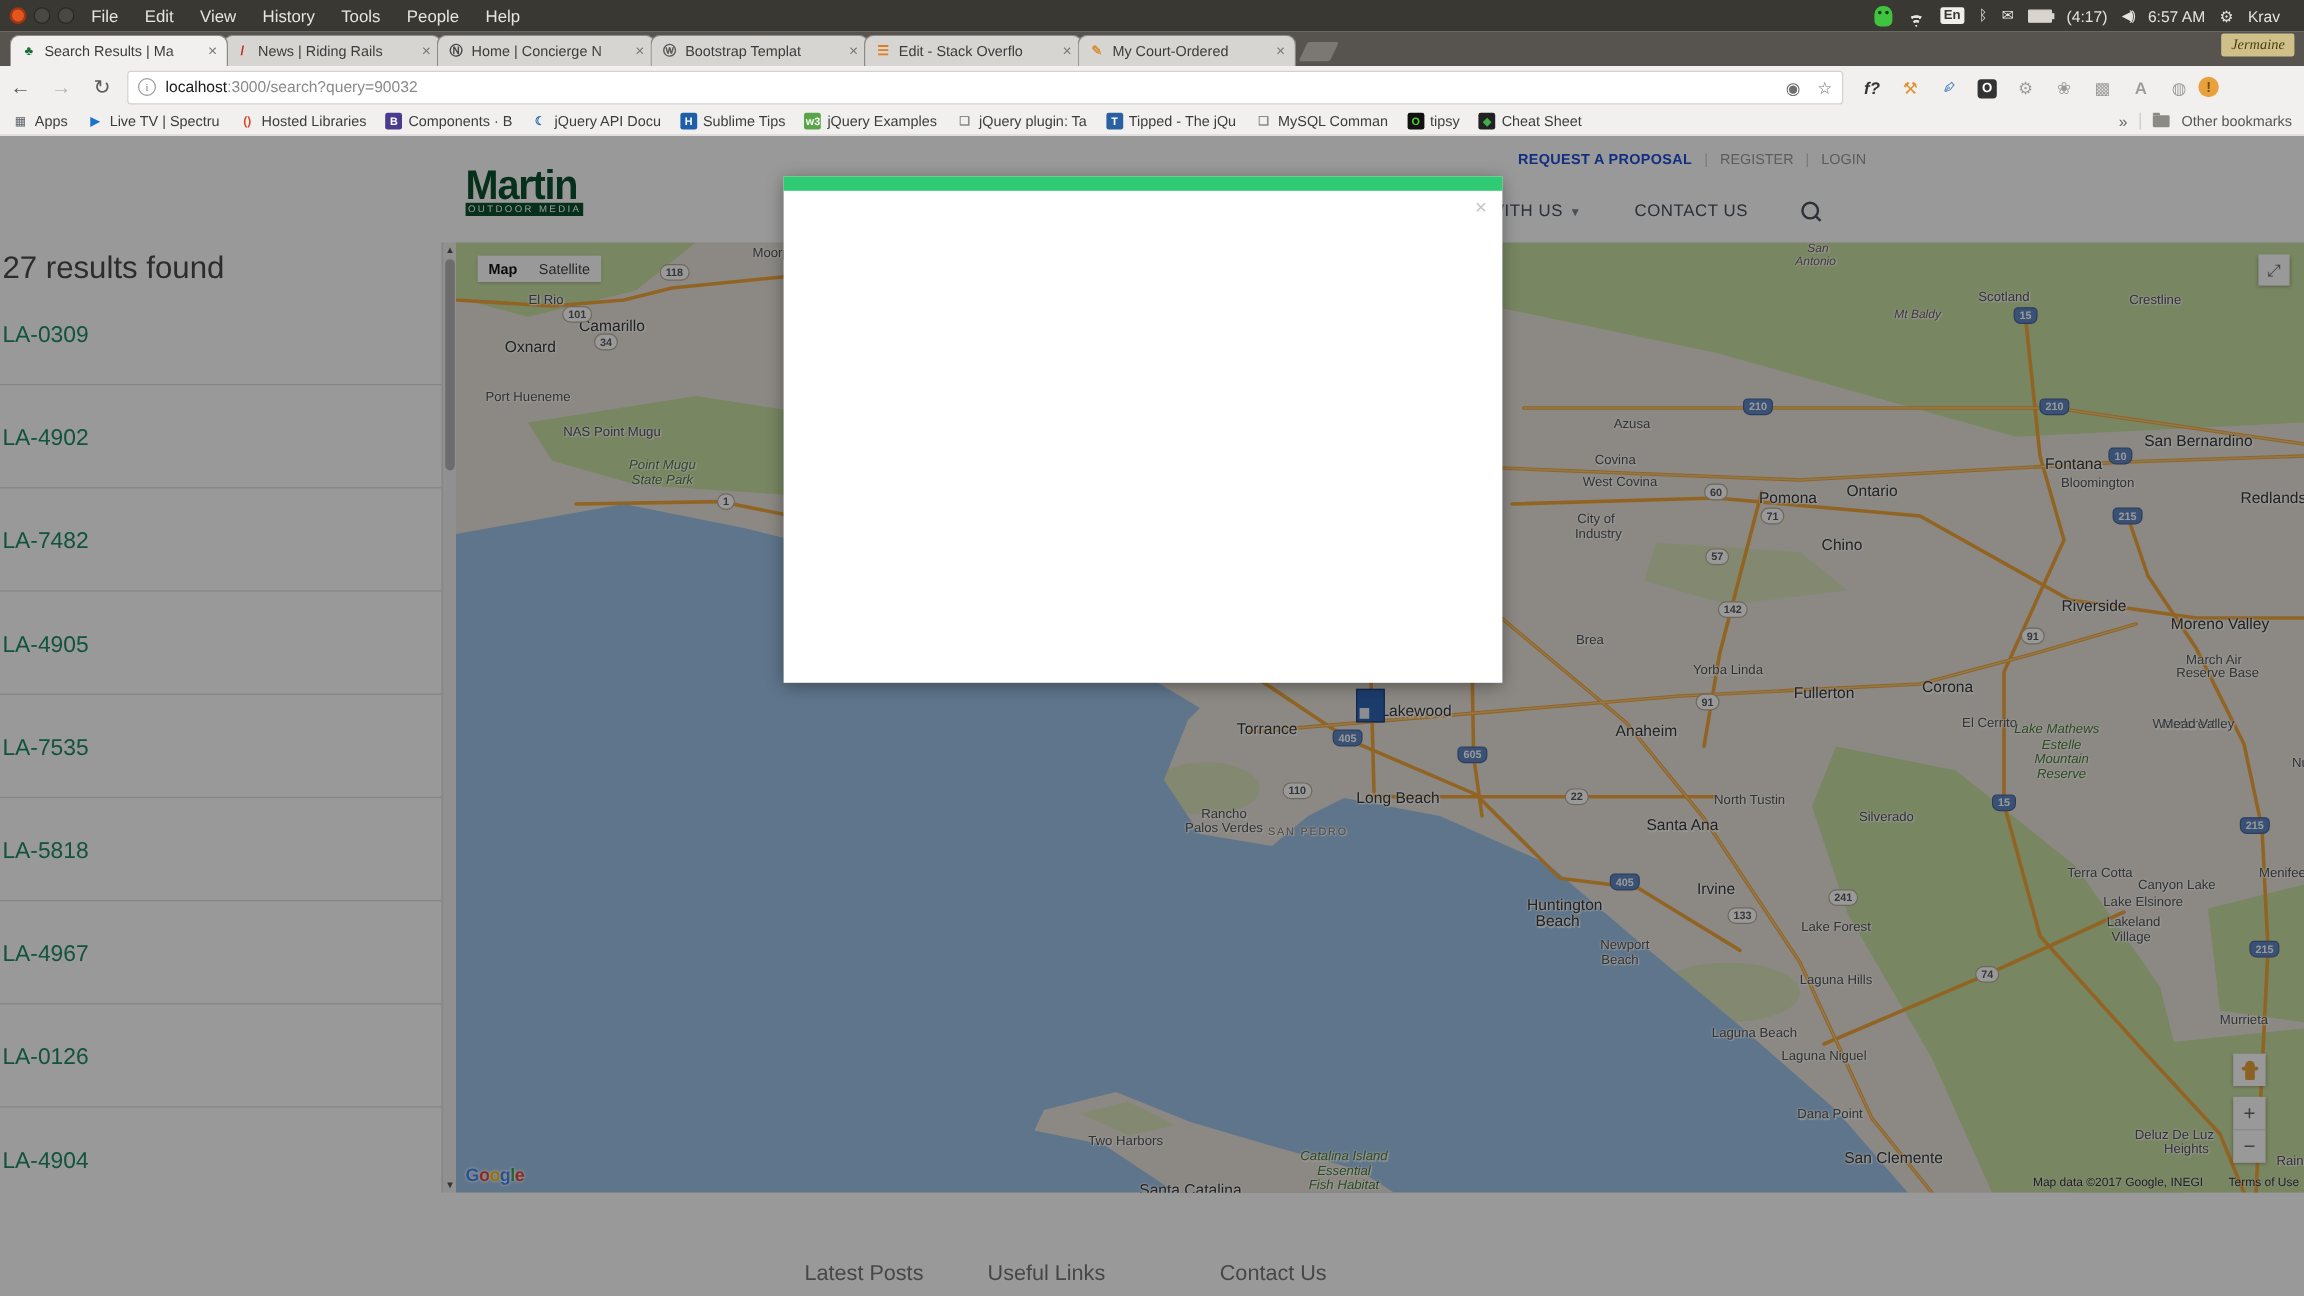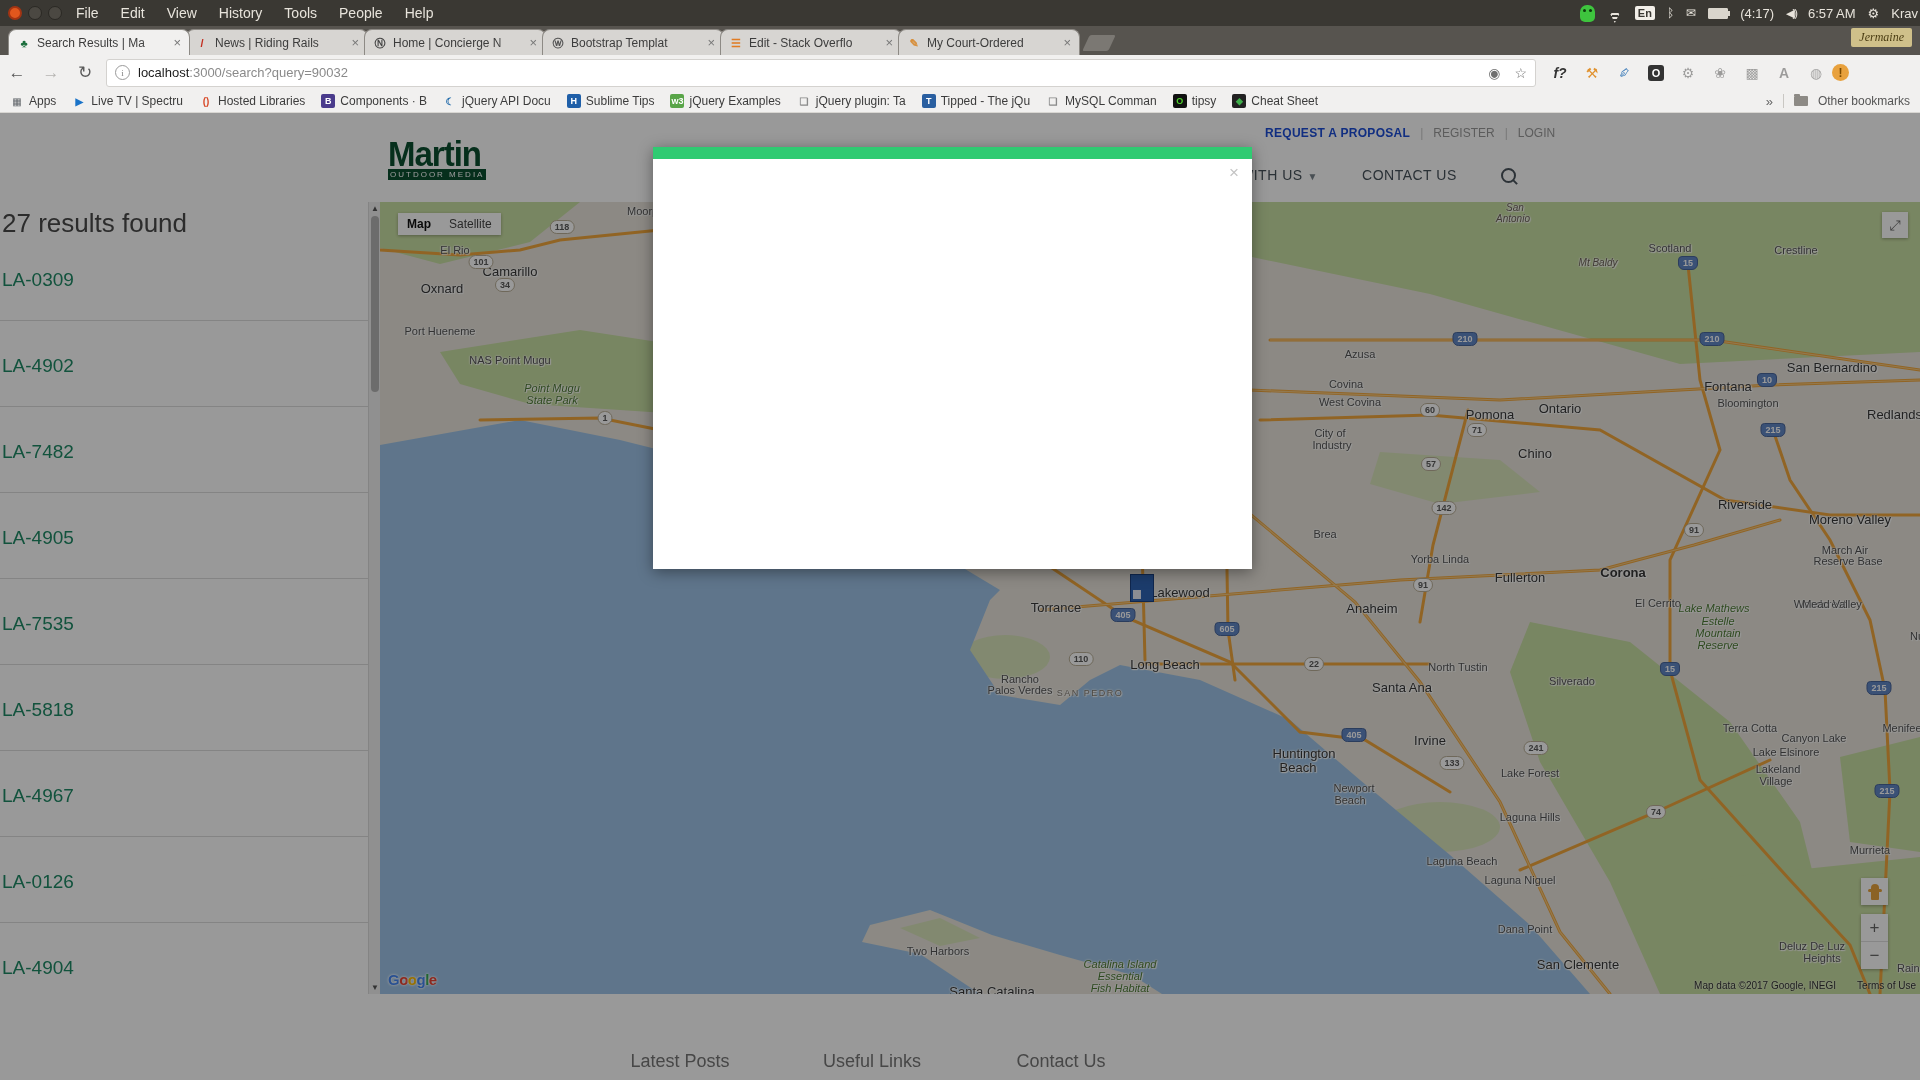--- a/index.html
+++ b/index.html
@@ -7,21 +7,21 @@
     font-family:"Liberation Sans",sans-serif;background:#fff;}
   
   .osbar{position:absolute;left:0;top:0;width:1920px;height:26px;background:#3a3833;
     display:flex;align-items:center;color:#e8e4dc;font-size:14px;z-index:100;}
   .winbtns{display:flex;gap:6px;margin:0 14px 0 8px;align-items:center;}
   .wbtn{width:14px;height:14px;border-radius:50%;display:inline-block;box-sizing:border-box;}
   .wbtn.close{background:#e2571d;border:2px solid #a33413;}
   .wbtn.minmax{background:#4b4842;border:1px solid #2a2824;}
   .osmenus{display:flex;gap:22px;}
   .osmenus span{cursor:default;}
-  .osstatus{margin-left:auto;display:flex;align-items:center;gap:12px;padding-right:2px;font-size:13px;}
+  .osstatus{margin-left:auto;display:flex;align-items:center;gap:12px;padding-right:20px;font-size:13px;}
   .mascot{width:15px;height:17px;background:#3ec43e;border-radius:7px 7px 5px 5px;position:relative;}
   .mascot:before{content:"";position:absolute;left:3px;top:4px;width:3px;height:3px;border-radius:50%;background:#0c3b0c;box-shadow:6px 0 0 #0c3b0c;}
   .wifi{width:16px;height:12px;position:relative;}
   .wifi:before{content:"";position:absolute;left:0;top:0;width:16px;height:16px;border-radius:50%;
     background:radial-gradient(circle at 50% 100%, #e8e4dc 0 2px, transparent 2.5px 4px, #e8e4dc 4.5px 6px, transparent 6.5px 8px, #e8e4dc 8px 10px, transparent 10.5px);
     clip-path:polygon(50% 100%,0 0,100% 0);}
   .enbadge{background:#f2efe9;color:#3a3833;font-size:11px;font-weight:bold;padding:1px 3px;border-radius:2px;}
   .batt{width:18px;height:9px;border:1px solid #d9d5cc;border-radius:1px;position:relative;background:#d9d5cc;}
   .batt:after{content:"";position:absolute;right:-3px;top:2px;width:2px;height:5px;background:#d9d5cc;}
   .spk{font-size:11px;letter-spacing:-2px;}
@@ -419,21 +419,21 @@
           <div class="mlabel " style="left: 1368px; top: 195px;">Bloomington</div>
           <div class="mlabel town" style="left: 1110px; top: 205px;">Pomona</div>
           <div class="mlabel town cut" style="left: 1487px; top: 205px;">Redlands</div>
           <div class="mlabel " style="left: 950px; top: 225px;">City of</div>
           <div class="mlabel " style="left: 952px; top: 237px;">Industry</div>
           <div class="mlabel town" style="left: 1155px; top: 244px;">Chino</div>
           <div class="mlabel town" style="left: 1365px; top: 295px;">Riverside</div>
           <div class="mlabel town" style="left: 1470px; top: 310px;">Moreno Valley</div>
           <div class="mlabel " style="left: 945px; top: 326px;">Brea</div>
           <div class="mlabel " style="left: 1060px; top: 351px;">Yorba Linda</div>
-          <div class="mlabel town" style="left: 1243px; top: 363px; font-weight: bold;">Corona</div>
+          <div class="mlabel town" style="left: 1243px; top: 363px;">Corona</div>
           <div class="mlabel " style="left: 1465px; top: 342px;">March Air</div>
           <div class="mlabel " style="left: 1468px; top: 353px;">Reserve Base</div>
           <div class="mlabel " style="left: 1440px; top: 368px; margin-top: 28px;">Woodcrest</div>
           <div class="mlabel town" style="left: 1140px; top: 368px;">Fullerton</div>
           <div class="mlabel town" style="left: 992px; top: 399px;">Anaheim</div>
           <div class="mlabel " style="left: 1278px; top: 395px;">El Cerrito</div>
           <div class="mlabel park" style="left: 1334px; top: 400px;">Lake Mathews</div>
           <div class="mlabel park" style="left: 1338px; top: 413px;">Estelle</div>
           <div class="mlabel park" style="left: 1338px; top: 425px;">Mountain</div>
           <div class="mlabel park" style="left: 1338px; top: 437px;">Reserve</div>
@@ -515,21 +515,21 @@
       <div class="zoomctl">
         <div class="zbtn zin">+</div>
         <div class="zbtn">−</div>
       </div>
       <div class="glogo" id="google-logo"><span style="color: rgb(66, 133, 244);">G</span><span style="color: rgb(234, 67, 53);">o</span><span style="color: rgb(251, 188, 5);">o</span><span style="color: rgb(66, 133, 244);">g</span><span style="color: rgb(52, 168, 83);">l</span><span style="color: rgb(234, 67, 53);">e</span></div>
       <div class="attrib">Map data ©2017 Google, INEGI</div>
       <div class="terms">Terms of Use</div>
     </div>
 
     <div class="sitefooter">
-      <div class="fh" style="left:680px;">Latest Posts</div>
+      <div class="fh" style="left:720px;">Latest Posts</div>
       <div class="fh" style="left:872px;">Useful Links</div>
       <div class="fh" style="left:1061px;">Contact Us</div>
     </div>
 
     <div class="dim"></div>
 
     <div class="modal">
       <div class="modalbar"></div>
       <span class="modalclose">×</span>
       <div style="height:410px;"></div>

